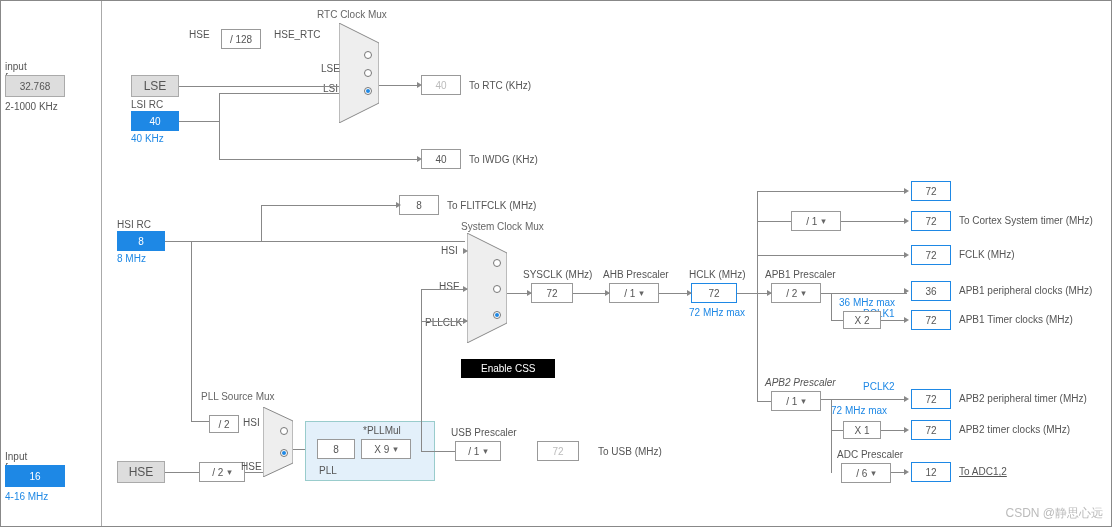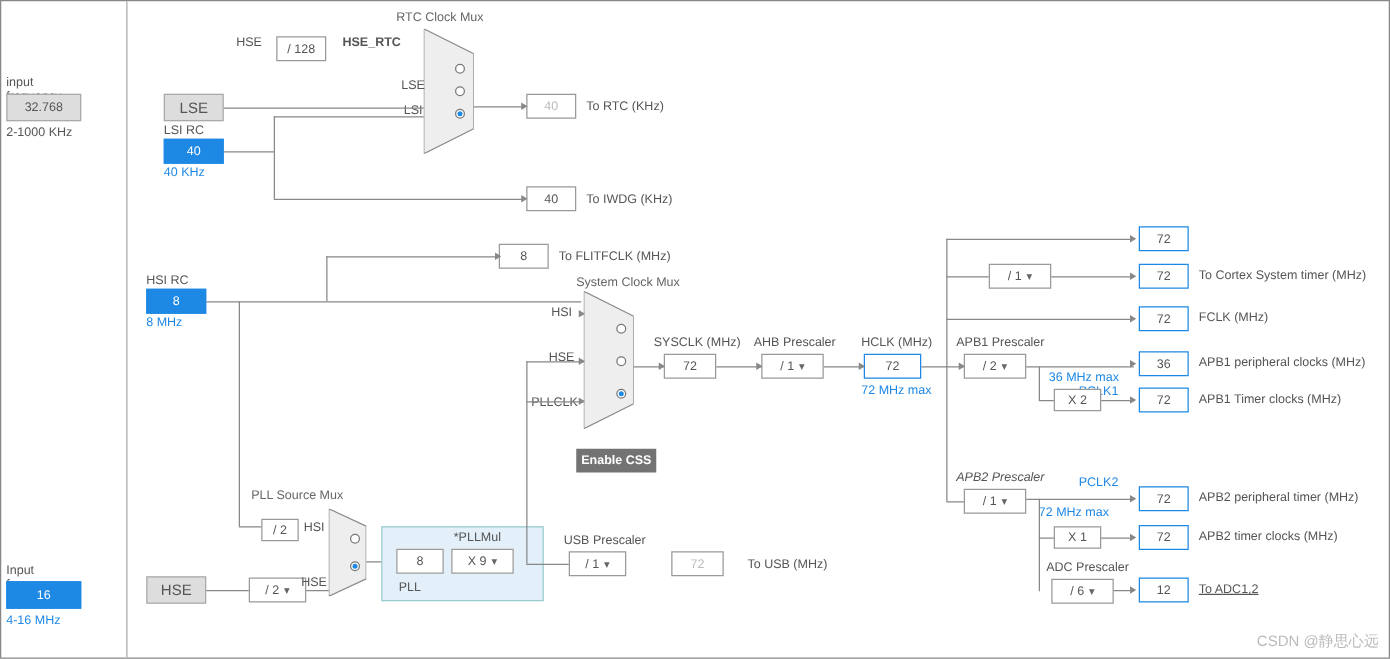--- a/index.html
+++ b/index.html
@@ -16,21 +16,21 @@
   .dropdown::after { content: " ▾"; font-size: 9px; color: #666; margin-left: 4px; }
   .mux { position: absolute; }
   .mux-title { position: absolute; font-size: 10px; color: #666; }
   .mux svg { display: block; }
   .radio { width: 8px; height: 8px; border: 1px solid #777; border-radius: 50%; background: #fff; }
   .radio.sel::after { content:""; display:block; width:4px; height:4px; background:#1E88E5; border-radius:50%; margin:1px auto; }
   .wire { position: absolute; background: #888; }
   .wire-h { height: 1px; }
   .wire-v { width: 1px; }
   .arrow-r { position: absolute; width: 0; height: 0; border-top: 3px solid transparent; border-bottom: 3px solid transparent; border-left: 5px solid #888; }
-  .btn-css { position: absolute; background: #737373; color: #fff; border: none; padding: 4px 4px; font-size: 10px; cursor: pointer; font-weight: bold; }
+  .btn-css { position: absolute; background: #000000; color: #fff; border: none; padding: 4px 20px; font-size: 10px; cursor: pointer; }
   .watermark { position: absolute; right: 8px; bottom: 4px; color: #bbb; font-size: 12px; }
   .panel { position: absolute; }
   .vline-main { position: absolute; left: 100px; top: 0; bottom: 0; width: 1px; background: #aaa; }
 </style>
 </head>
 <body>
 
 <div class="container">
   <div class="vline-main"></div>
 
@@ -41,21 +41,21 @@
   </div>
 
   <div class="box box-fill-gray" style="left:130px; top:74px; width:48px; height:22px; font-size:12px;">LSE</div>
 
   <div class="label" style="left:130px; top:98px;">LSI RC</div>
   <div class="box box-fill-blue" style="left:130px; top:110px; width:48px; height:20px;">40</div>
   <div class="label label-blue" style="left:130px; top:132px;">40 KHz</div>
 
   <div class="label" style="left:188px; top:28px;">HSE</div>
   <div class="box" style="left:220px; top:28px; width:40px; height:20px;">/ 128</div>
-  <div class="label" style="left:273px; top:28px;font-weight:bold;">HSE_RTC</div>
+  <div class="label" style="left:273px; top:28px;">HSE_RTC</div>
 
   <div class="mux-title" style="left:316px; top:8px;">RTC Clock Mux</div>
   <div class="mux" style="left:338px; top:22px;">
     <svg width="40" height="100">
         <path d="M0,0 L40,20 L40,80 L0,100 Z" fill="#eee" stroke="#888"></path>
       </svg>
     <div class="radio" style="position:absolute; left:25px; top:28px;"></div>
     <div class="radio" style="position:absolute; left:25px; top:46px;"></div>
     <div class="radio sel" style="position:absolute; left:25px; top:64px;"></div>
   </div>

